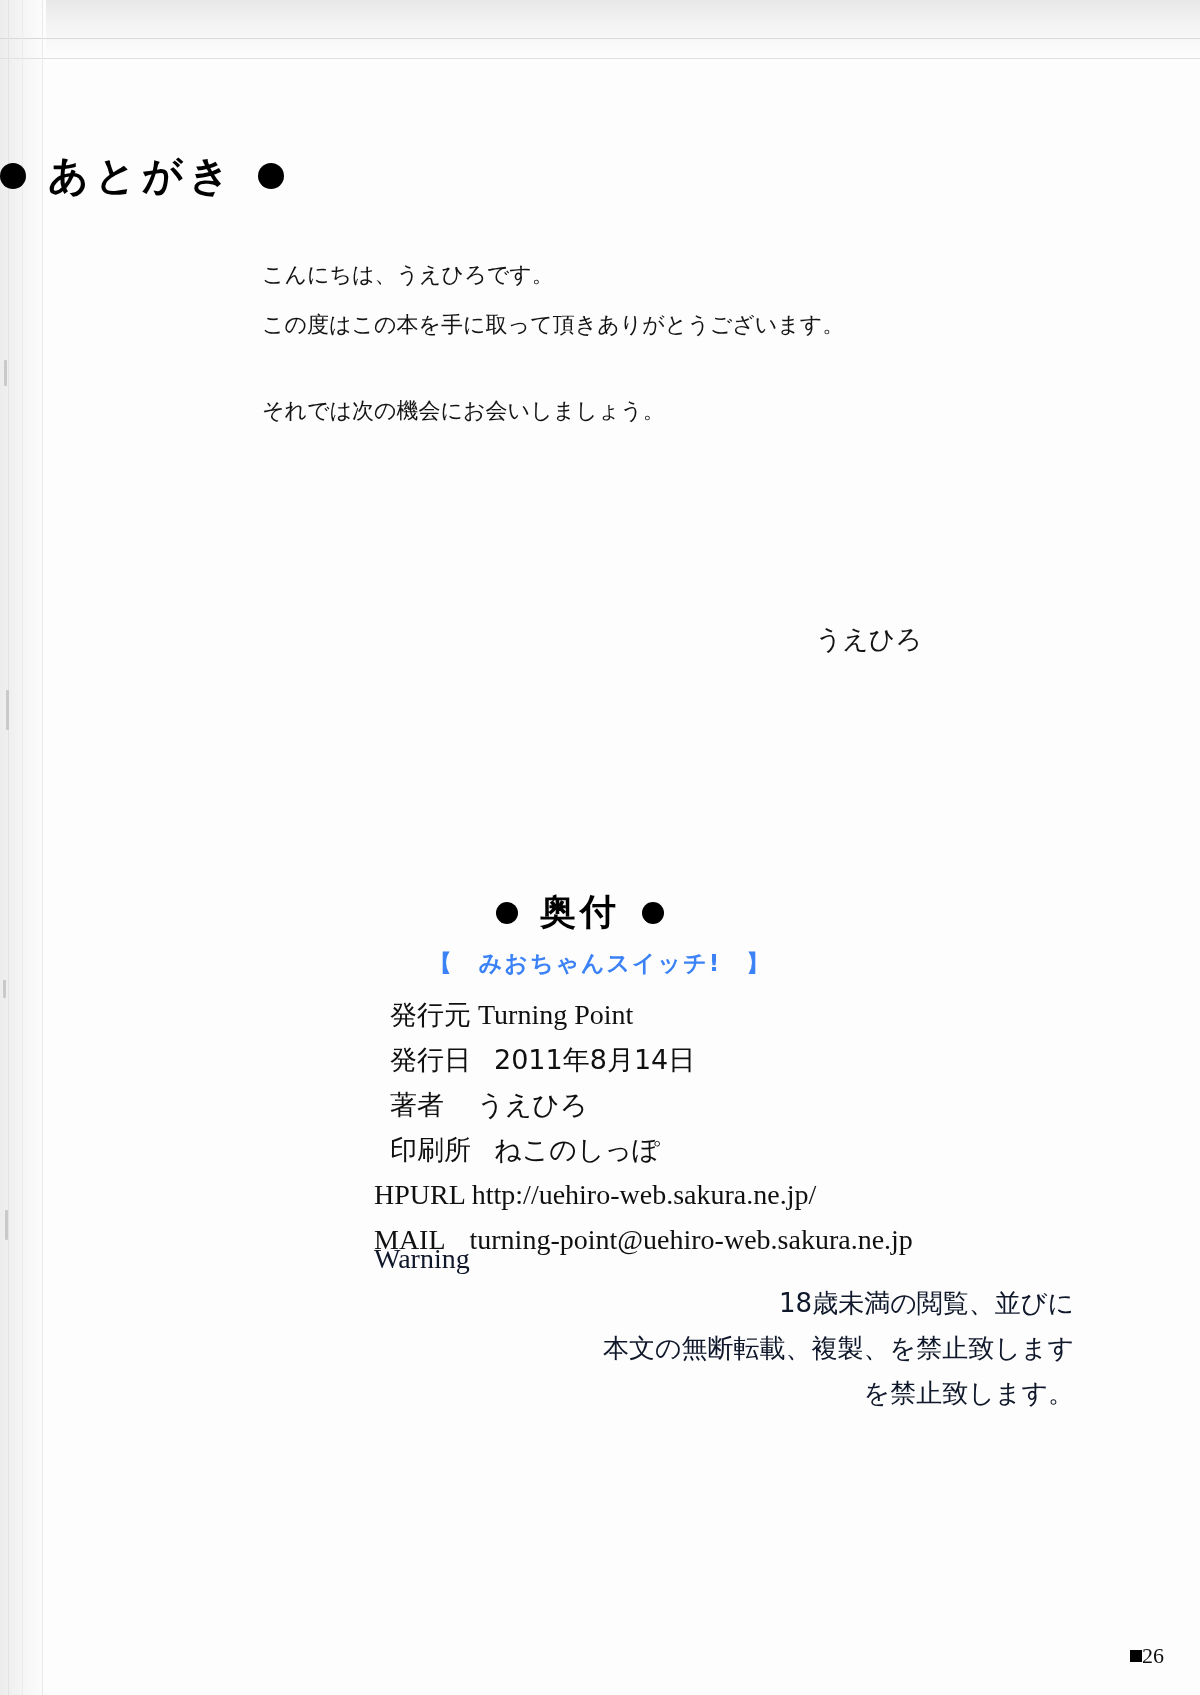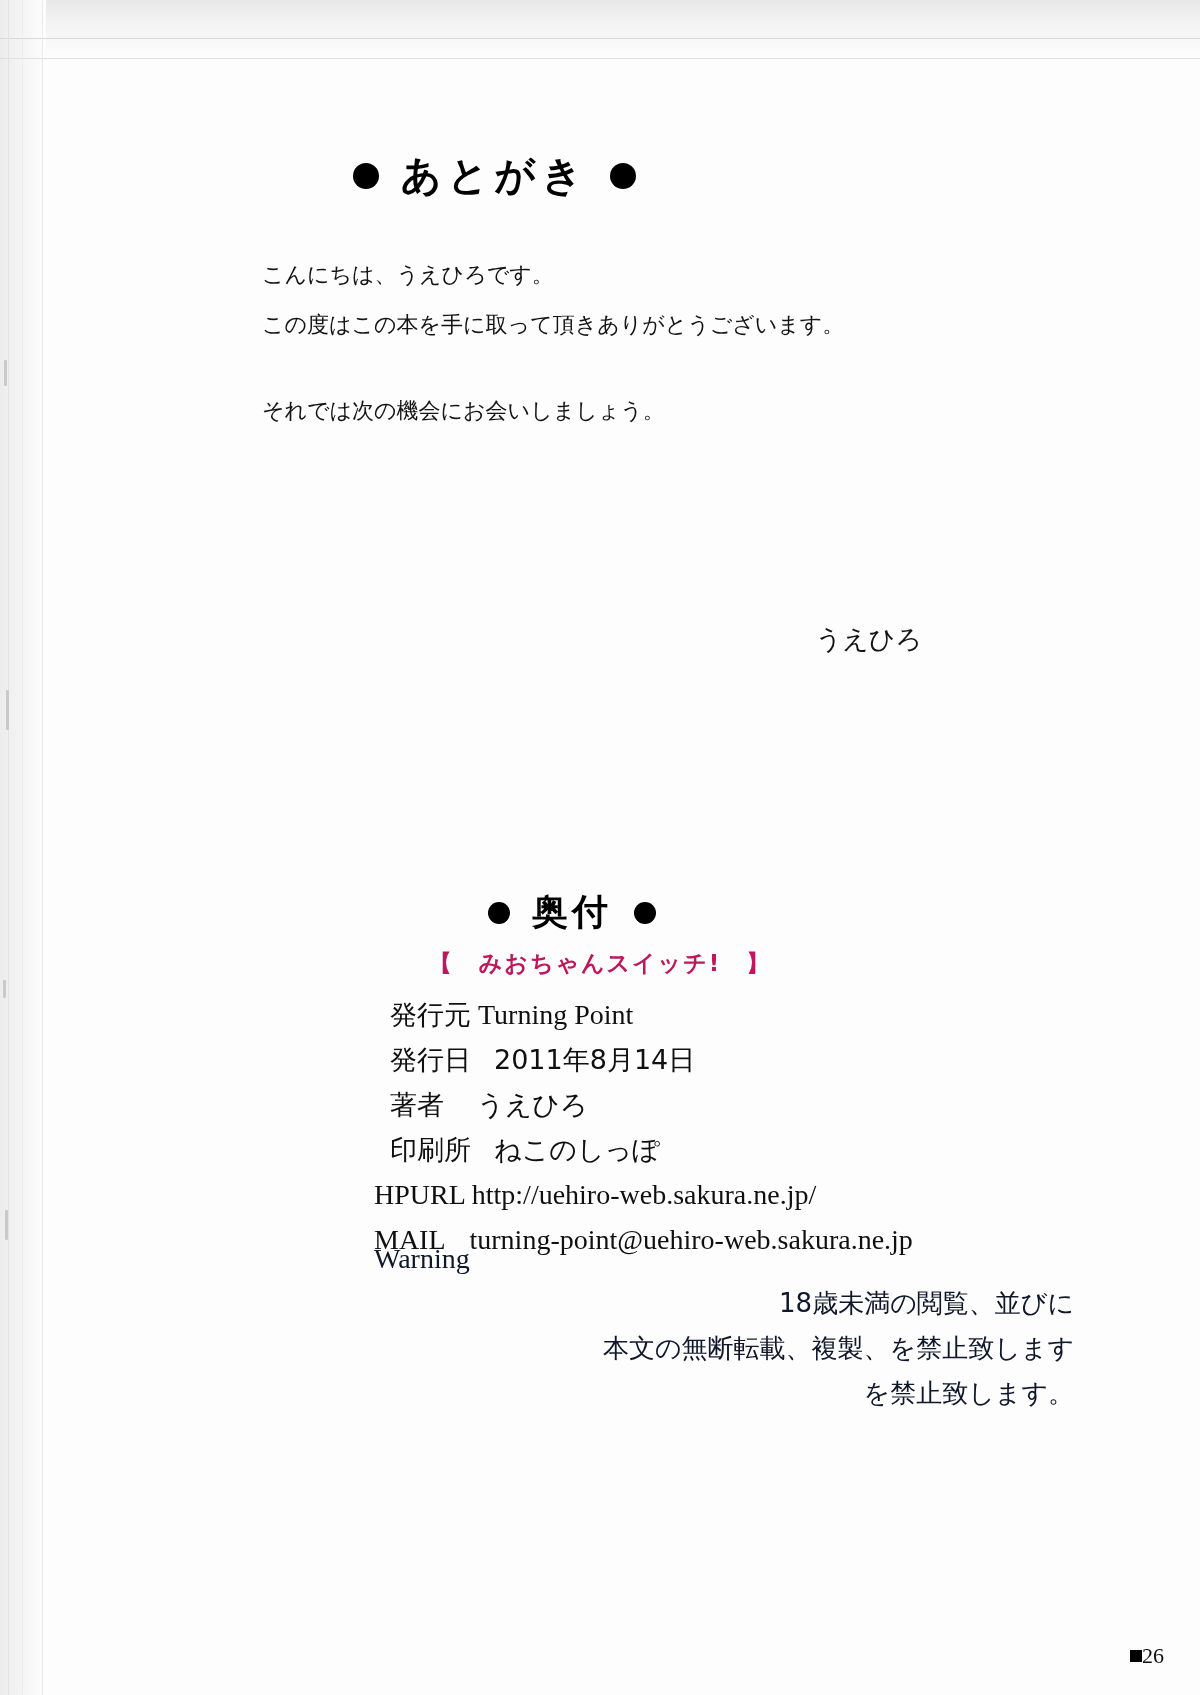--- a/index.html
+++ b/index.html
@@ -57,23 +57,23 @@
     position: absolute;
     left: 0; top: 0;
     width: 1200px;
     height: 1695px;
   }
 
   
   .afterword-heading {
     position: absolute;
     top: 148px;
-    left: 16px;
+    left: 0;
     width: 957px;
-    text-align: center;
+    text-align: left;
     font-family: "DejaVu Sans", sans-serif;
     font-weight: bold;
     font-size: 40px;
     letter-spacing: 6px;
     color: #000;
   }
   .heading-row {
     display: inline-flex;
     align-items: center;
     gap: 22px;
@@ -114,40 +114,40 @@
     text-align: right;
     font-family: "DejaVu Sans", sans-serif;
     font-size: 26px;
     color: #141414;
   }
 
   
   .colophon-heading {
     position: absolute;
     top: 888px;
-    left: 8px;
+    left: 16px;
     width: 1128px;
     text-align: center;
     font-family: "DejaVu Sans", sans-serif;
     font-weight: bold;
     font-size: 36px;
     letter-spacing: 4px;
     color: #000;
   }
   .colophon-title {
     position: absolute;
     top: 948px;
     left: 0;
     width: 1200px;
     text-align: center;
     font-family: "DejaVu Sans", sans-serif;
     font-weight: bold;
     font-size: 23px;
     letter-spacing: 2px;
-    color: #be185d;
+    color: #3b82f6;
   }
   .colophon-list {
     position: absolute;
     left: 374px;
     top: 992px;
     width: 700px;
     font-family: "Liberation Serif", serif;
     font-size: 28px;
     line-height: 45px;
     color: #101010;

